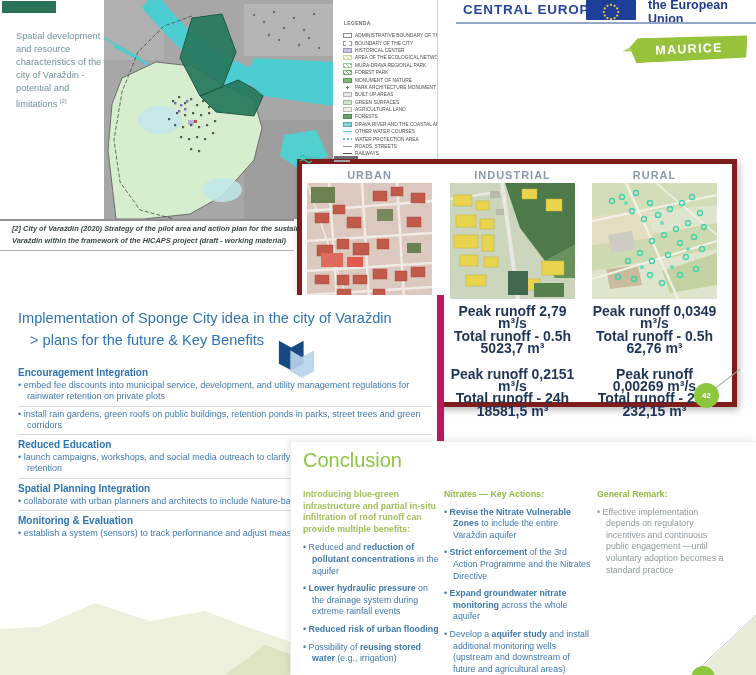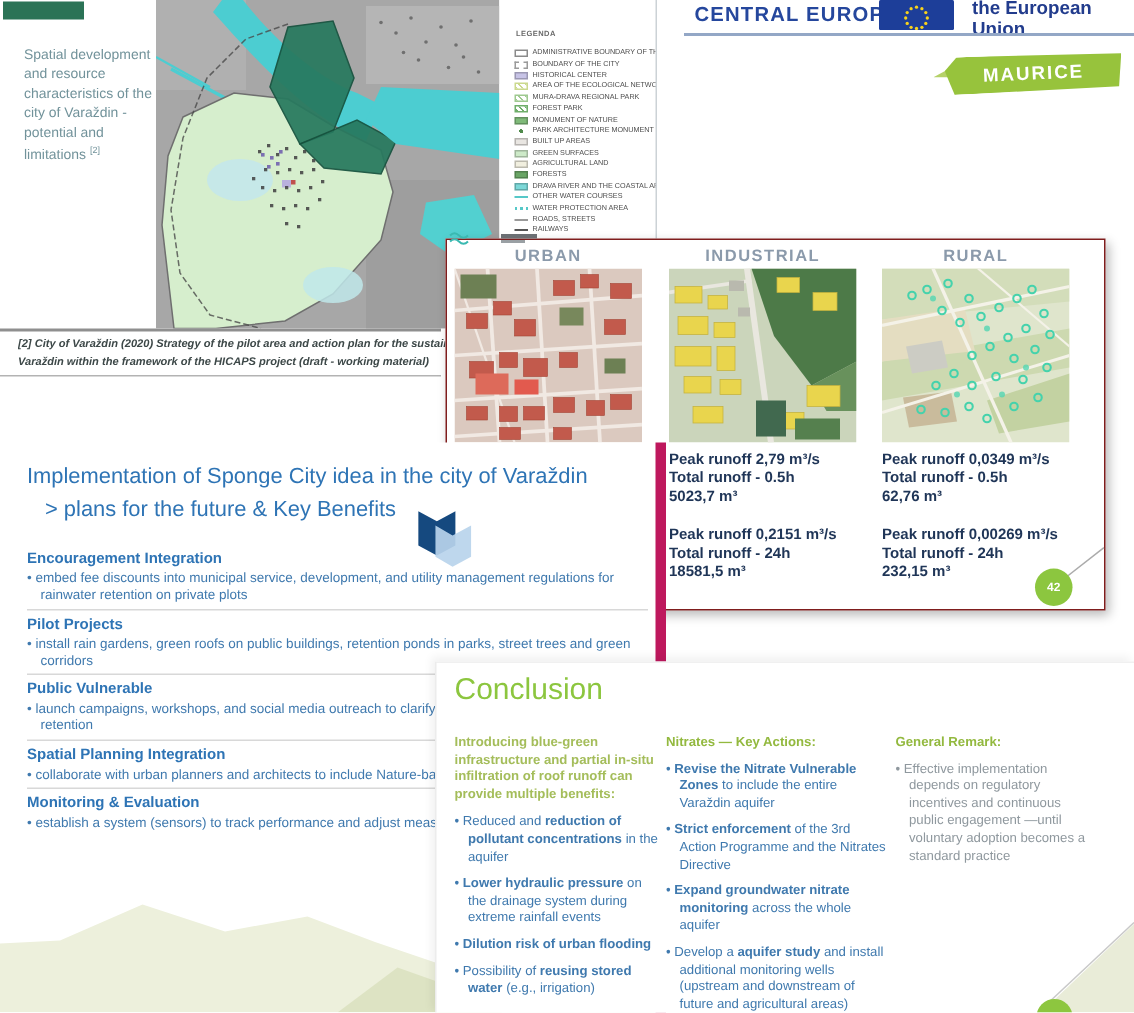--- a/index.html
+++ b/index.html
@@ -33,25 +33,25 @@
   .maurice{left:630px;top:36px;width:118px;height:25px;background:#97c33c;
            transform:rotate(-2.5deg);
            clip-path:polygon(0 35%,7% 0,100% 8%,98% 96%,5% 100%,2% 62%);
            display:flex;align-items:center;justify-content:center;}
   .maurice-tail{left:622px;top:44px;width:20px;height:10px;background:#b5d168;transform:rotate(-14deg);
                 clip-path:polygon(0 50%,100% 0,100% 100%);}
   .maurice span{color:#fff;font-weight:bold;font-size:12.5px;letter-spacing:1.3px;}
 
   
   .runoff-card{left:297px;top:159px;width:440px;height:248px;background:#fff;box-sizing:border-box;
-               border:1px solid #7f1d1d;box-shadow:2px 3px 7px rgba(0,0,0,.28);}
+               border:5px solid #7f1d1d;box-shadow:2px 3px 7px rgba(0,0,0,.28);}
   .runoff-col{position:absolute;top:0;width:125px;}
   .rc-h{text-align:center;margin-top:5px;font-size:11px;font-weight:bold;color:#8b9aab;letter-spacing:1px;}
   .rc-img{display:block;width:125px;height:116px;margin-top:2px;}
-  .rc-stats{margin-top:6px;text-align:left;font-size:10px;font-weight:bold;color:#1f3557;line-height:12.4px;}
+  .rc-stats{margin-top:6px;text-align:center;font-size:14px;font-weight:bold;color:#1f3557;line-height:12.4px;}
   .rc-block{margin-bottom:13px;}
   .badge-line{left:408px;top:228px;width:38px;height:1px;background:#ababab;
               transform:rotate(-38deg);transform-origin:left center;}
   .page-badge{left:392px;top:219px;width:25px;height:25px;border-radius:50%;background:#8cc63f;
               color:#fff;font-size:8px;font-weight:bold;display:flex;align-items:center;justify-content:center;}
 
   
   .imp-slide{left:0;top:295px;width:437px;height:380px;background:#fff;border-right:7px solid #be185d;}
   .imp-t1{left:18px;top:15px;font-size:14.6px;color:#2e74b5;}
   .imp-t2{left:30px;top:37px;font-size:14.6px;color:#2e74b5;}
@@ -444,25 +444,24 @@
     <svg class="abs book-icon" width="38" height="44" viewBox="0 0 40 46">
       <polygon points="2,6 15,13 28,6 28,30 15,37 2,30" fill="#15497f"></polygon>
       <polygon points="14,16 26,23 39,16 39,38 26,45 14,38" fill="#b9d4eb" opacity=".92"></polygon>
     </svg>
     <div class="imp-secs">
         <div class="imp-sec">
           <div class="imp-h">Encouragement Integration</div>
           <div class="imp-b">• embed fee discounts into municipal service, development, and utility management regulations for<br>rainwater retention on private plots</div>
         </div>
         <div class="imp-sec imp-sec-line">
-          <div class="imp-h">Pilot Projects</div>
           <div class="imp-b">• install rain gardens, green roofs on public buildings, retention ponds in parks, street trees and green<br>corridors</div>
         </div>
         <div class="imp-sec imp-sec-line">
-          <div class="imp-h">Public Vulnerable</div>
+          <div class="imp-h">Reduced Education</div>
           <div class="imp-b">• launch campaigns, workshops, and social media outreach to clarify ci<br>retention</div>
         </div>
         <div class="imp-sec imp-sec-line">
           <div class="imp-h">Spatial Planning Integration</div>
           <div class="imp-b">• collaborate with urban planners and architects to include Nature-bas</div>
         </div>
         <div class="imp-sec imp-sec-line">
           <div class="imp-h">Monitoring &amp; Evaluation</div>
           <div class="imp-b">• establish a system (sensors) to track performance and adjust measur</div>
         </div>
@@ -473,21 +472,21 @@
     </svg>
   </section>
 
   <section class="abs concl">
     <div class="abs cn-head">Conclusion</div>
     <div class="cn-col cn-col1">
       <div class="cn-intro">Introducing blue-green infrastructure and partial in-situ infiltration of roof runoff can provide multiple benefits:</div>
       <div>
           <div class="cn-li">• <span>Reduced and </span><span class="bold">reduction of pollutant concentrations</span><span> in the aquifer</span></div>
           <div class="cn-li">• <span class="bold">Lower hydraulic pressure</span><span> on the drainage system during extreme rainfall events</span></div>
-          <div class="cn-li">• <span class="bold">Dilution risk of urban flooding</span></div>
+          <div class="cn-li">• <span class="bold">Reduced risk of urban flooding</span></div>
           <div class="cn-li">• <span>Possibility of </span><span class="bold">reusing stored water</span><span> (e.g., irrigation)</span></div>
         </div>
     </div>
     <div class="cn-col cn-col2">
       <div class="cn-colhead">Nitrates — Key Actions:</div>
       <div>
           <div class="cn-li">• <span class="bold">Revise the Nitrate Vulnerable Zones</span><span> to include the entire Varaždin aquifer</span></div>
           <div class="cn-li">• <span class="bold">Strict enforcement</span><span> of the 3rd Action Programme and the Nitrates Directive</span></div>
           <div class="cn-li">• <span class="bold">Expand groundwater nitrate monitoring</span><span> across the whole aquifer</span></div>
           <div class="cn-li">• <span>Develop a </span><span class="bold">aquifer study</span><span> and install additional monitoring wells</span><br><span>(upstream and downstream of future and agricultural areas)</span></div>

